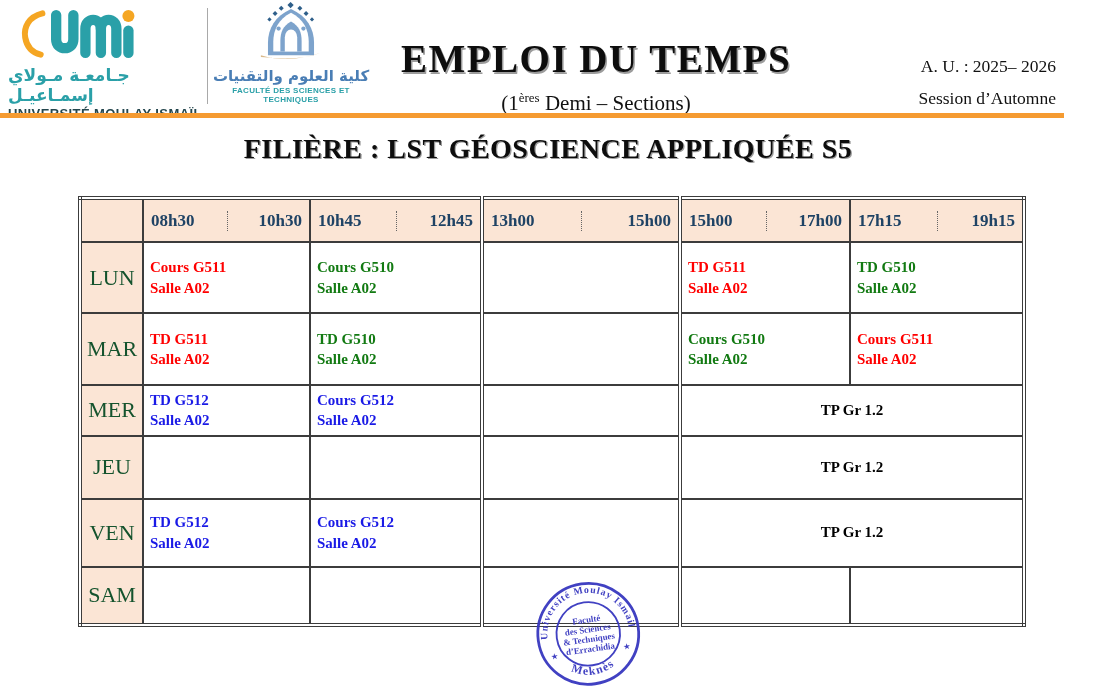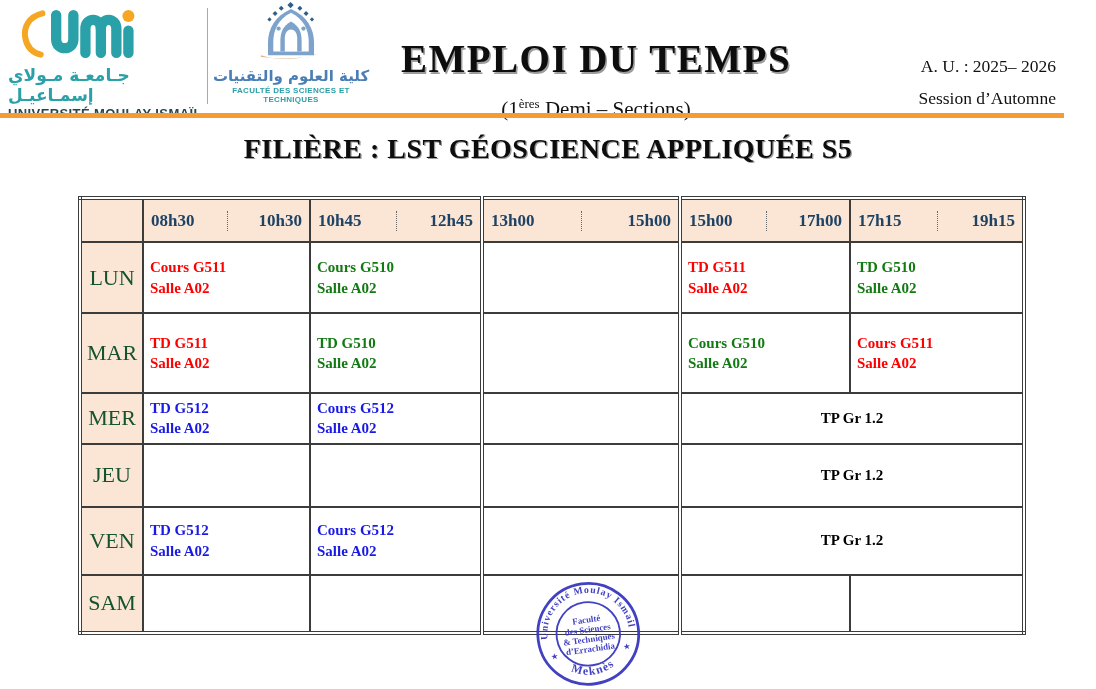--- a/index.html
+++ b/index.html
@@ -16,21 +16,21 @@
             font-family:"Liberation Sans","DejaVu Sans",sans-serif; margin-top:1px; }
   .logo-divider { position:absolute; left:207px; top:8px; width:1px; height:96px; background:#a9a9a9; }
   .fst-logo { position:absolute; left:204px; top:2px; width:174px; text-align:center; }
   .fst-ar { color:#4a7eb5; font-weight:bold; font-size:15px; font-family:"DejaVu Sans",sans-serif; line-height:1.1; }
   .fst-la { color:#2aa0a8; font-weight:bold; font-size:8px; letter-spacing:0.3px;
             font-family:"Liberation Sans","DejaVu Sans",sans-serif; margin-top:1px; }
 
   .title-wrap { position:absolute; left:378px; top:36px; width:436px; text-align:center; }
   .main-title { font-size:39px; font-weight:bold; letter-spacing:1.5px; color:#0d0d0d;
                 text-shadow:1.5px 1.5px 0 #9c9c9c; white-space:nowrap; }
-  .sub-title { font-size:21px; margin-top:15px; color:#111; }
+  .sub-title { font-size:21px; margin-top:9px; color:#111; }
   .sub-title sup { font-size:13px; }
 
   .right-meta { position:absolute; right:40px; top:56px; text-align:right; font-size:17.5px; color:#111; }
   .right-meta .line2 { margin-top:11px; }
 
   .orange-rule { position:absolute; left:0; top:113px; width:1064px; height:2px;
                  background:#fff; border-top:3px solid #f59b31; border-bottom:2px solid #f59b31; }
 
   .filiere-title { position:absolute; left:0; top:133px; width:1096px; text-align:center;
                    font-size:28px; font-weight:bold; letter-spacing:0.5px; color:#0d0d0d;
@@ -180,21 +180,21 @@
           <td class="slotcell c-black dbl-r"></td>
           <td class="slotcell c-red">
             <div>TD G511</div>
             <div>Salle A02</div>
           </td>
           <td class="slotcell c-green">
             <div>TD G510</div>
             <div>Salle A02</div>
           </td>
         </tr>
-        <tr style="height: 80px;">
+        <tr style="height: 72px;">
           <th class="day">MAR</th>
           <td class="slotcell c-red">
             <div>TD G511</div>
             <div>Salle A02</div>
           </td>
           <td class="slotcell c-green dbl-r">
             <div>TD G510</div>
             <div>Salle A02</div>
           </td>
           <td class="slotcell c-black dbl-r"></td>

